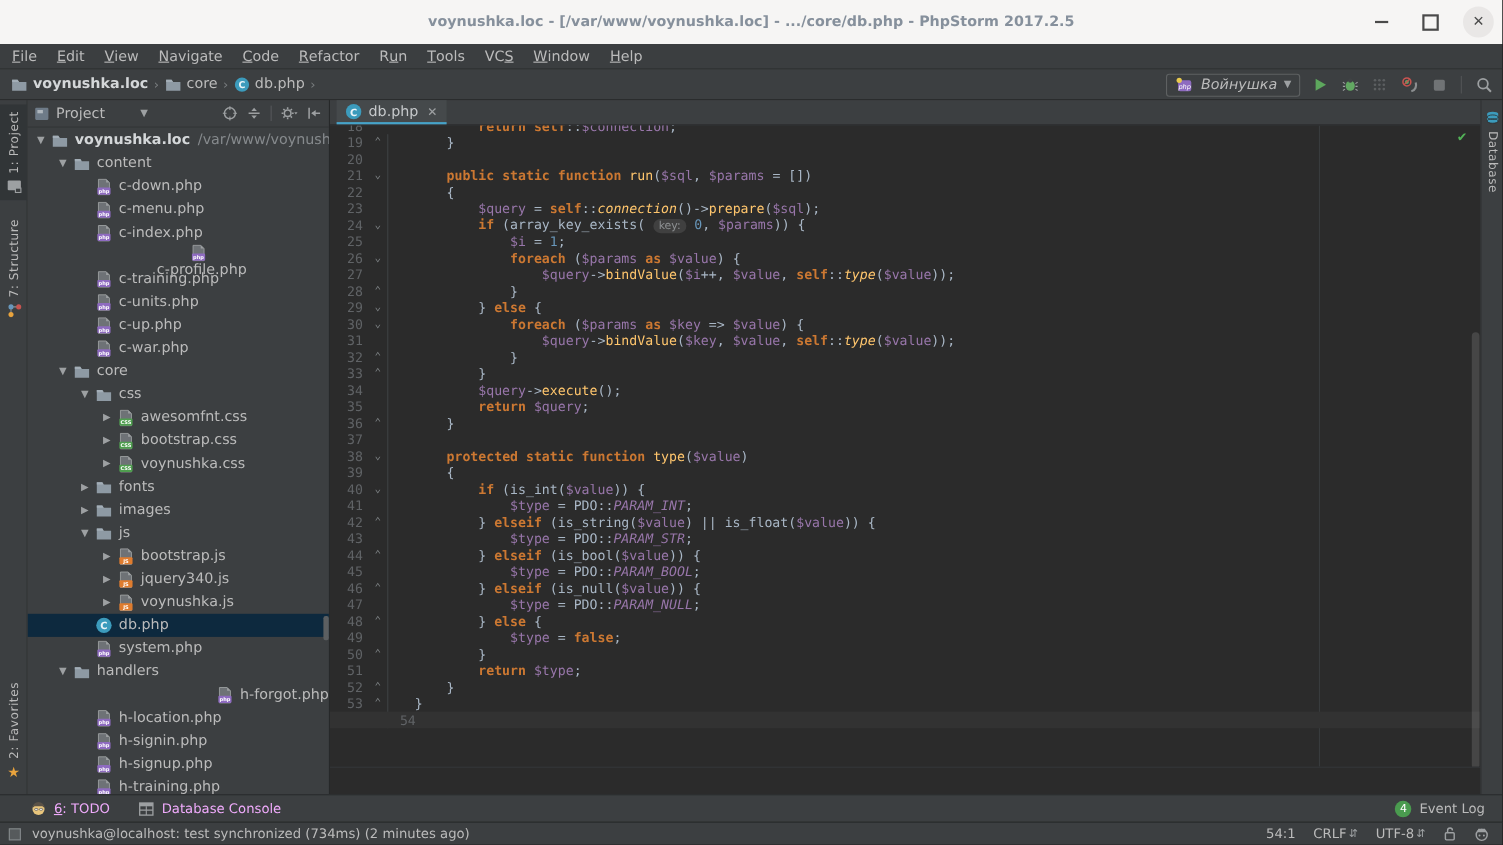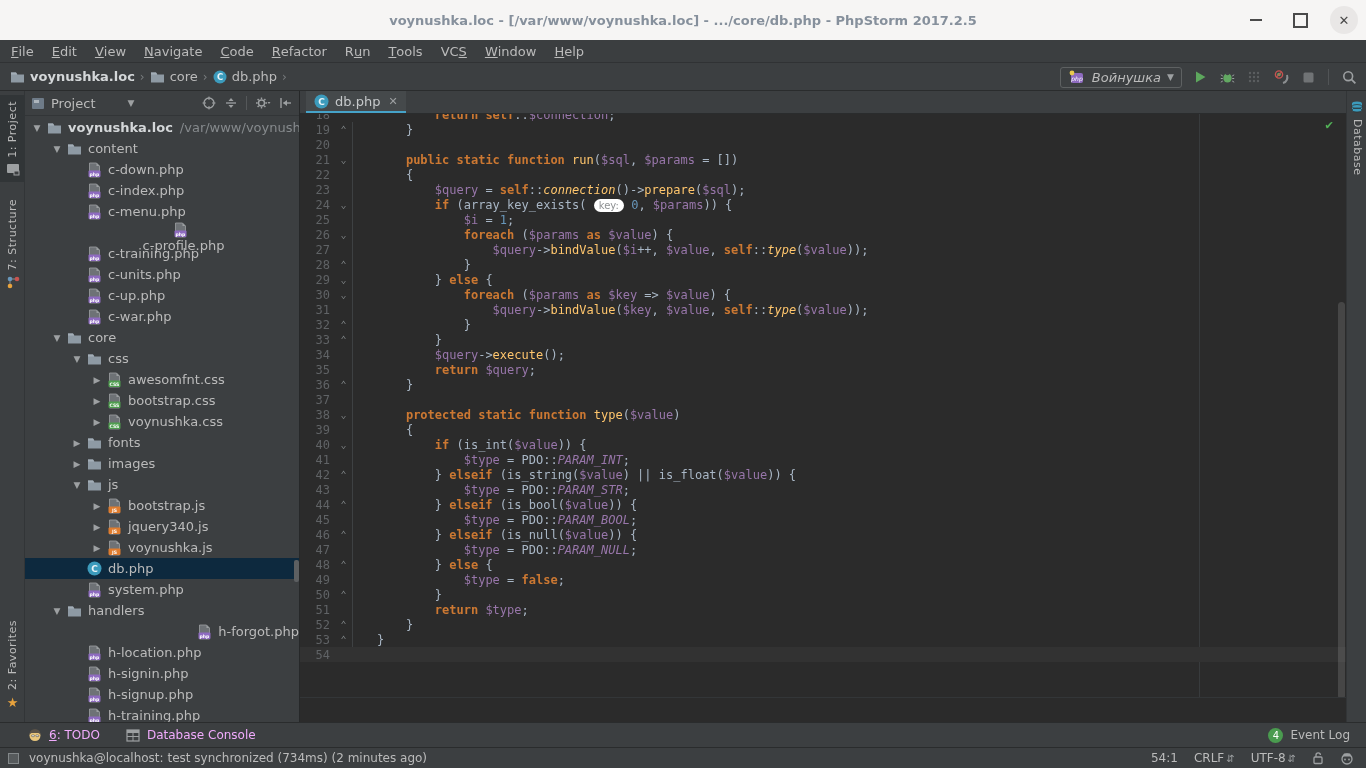--- a/index.html
+++ b/index.html
@@ -56,38 +56,38 @@
   .tree-path { color:#868a8d; margin-left:7px; }
   .tree-thumb { position:absolute; right:0; width:5px; background:#5c5f61; border-radius:2px; }
   
   .editor { position:absolute; left:300px; top:0; width:1046px; height:631px; background:#2b2b2b; }
   .tabbar { position:absolute; left:0; top:0; right:0; height:23px; background:#3c3f41; border-bottom:1px solid #2a2c2d; display:flex; }
   .tab { margin-left:6px; display:flex; align-items:center; gap:6px; padding:0 8px; background:#45494b; border-bottom:2px solid #46a3c9; font-size:13px; color:#c6c9cb; }
   .tab-close { color:#9da0a2; font-size:11px; margin-left:2px; }
   .code-area { position:absolute; left:0; top:23px; right:0; bottom:25px; overflow:hidden; font-family:"DejaVu Sans Mono","Liberation Mono",monospace; font-size:12px; }
   .code-lines { margin-top:-7px; position:relative; }
   .cline { height:15px; display:flex; align-items:center; white-space:pre; }
-  .cline.current { background:#323232; }
+  .cline.current { background:#323232;padding-left:48px; }
   .ln { width:30px; flex:none; text-align:right; color:#606366; }
   .foldcol { width:27px; flex:none; position:relative; text-align:center; color:#7f8486; font-size:10px; line-height:15px; }
   .ctext { flex:1;margin-left:20px; }
   .fold-line { position:absolute; left:52px; top:8px; height:540px; width:1px; background:#3e4143; }
   .margin-guide { position:absolute; left:899px; top:0; height:583px; width:1px; background:#383b3d; }
   .ed-scroll { position:absolute; right:1px; top:188px; width:7px; height:397px; background:rgba(170,170,170,0.22); border-radius:4px; }
   .ed-check { position:absolute; right:13px; top:3px; color:#52b157; font-size:13px; font-weight:bold; }
   .ed-bottom-line { position:absolute; left:0; right:0; top:606px; height:1px; background:#333638; }
   .k { color:#cc7832; font-weight:bold; }
   .v { color:#9876aa; }
   .f { color:#ffc66d; }
   .m { color:#ffc66d; }
   .si { color:#ffc66d; font-style:italic; }
   .c { color:#9876aa; font-style:italic; }
   .n { color:#6897bb; }
   .t { color:#a9b7c6; }
-  .hintchip { display:inline-block; background:#ffffff; color:#8e9193; border-radius:7px; padding:0 5px; font-size:10px; line-height:13px; font-family:"DejaVu Sans","Liberation Sans",sans-serif; }
+  .hintchip { display:inline-block; background:#404040; color:#8e9193; border-radius:7px; padding:0 5px; font-size:10px; line-height:13px; font-family:"DejaVu Sans","Liberation Sans",sans-serif; }
   
   .bottombar { position:absolute; left:0; top:722px; width:1366px; height:25px; background:#3c3f41; border-top:1px solid #2a2c2d; display:flex; align-items:center; padding-left:28px; gap:26px; }
   .bb-item { display:flex; align-items:center; gap:7px; font-size:12px; color:#f0abfc; }
   .eventlog { position:absolute; right:16px; display:flex; align-items:center; gap:7px; font-size:12px; color:#bbbbbb; }
   .balloon { width:15px; height:15px; background:#4a9b4f; border-radius:50%; color:#fff; font-size:10px; display:flex; align-items:center; justify-content:center; }
   
   .statusbar { position:absolute; left:0; top:747px; width:1366px; height:21px; background:#3c3f41; border-top:1px solid #2a2c2d; display:flex; align-items:center; font-size:12px; color:#bbbbbb; }
   .sb-left { display:flex; align-items:center; gap:10px; padding-left:8px; }
   .sb-square { width:11px; height:11px; border:1px solid #83888a; background:#565a5c; }
   .sb-right { position:absolute; right:12px; display:flex; align-items:center; gap:16px; }
@@ -331,33 +331,33 @@
           <div class="tree-row" style="padding-left: 43px;">
             <span class="tree-arrow"></span>
             <span class="tree-icon">
               <svg width="15" height="16" viewBox="0 0 15 16">
                 <path d="M2.5 1 h7 l3 3 v11 h-10 z" fill="#6e7276" stroke="#9da0a2" stroke-width="0.8"></path>
                 <path d="M9.5 1 l3 3 h-3 z" fill="#9da0a2"></path>
                 <rect x="1.5" y="8.5" width="12" height="6.5" rx="1" fill="#8e6bc0"></rect>
                 <text x="7.5" y="13.5" font-size="4.6" font-weight="bold" fill="#fff" text-anchor="middle" font-family="DejaVu Sans">php</text>
               </svg>
             </span>
+            <span class="tree-label">c-menu.php</span>
+          </div>
+          <div class="tree-row" style="padding-left: 43px;">
+            <span class="tree-arrow"></span>
+            <span class="tree-icon">
+              <svg width="15" height="16" viewBox="0 0 15 16">
+                <path d="M2.5 1 h7 l3 3 v11 h-10 z" fill="#6e7276" stroke="#9da0a2" stroke-width="0.8"></path>
+                <path d="M9.5 1 l3 3 h-3 z" fill="#9da0a2"></path>
+                <rect x="1.5" y="8.5" width="12" height="6.5" rx="1" fill="#8e6bc0"></rect>
+                <text x="7.5" y="13.5" font-size="4.6" font-weight="bold" fill="#fff" text-anchor="middle" font-family="DejaVu Sans">php</text>
+              </svg>
+            </span>
             <span class="tree-label">c-index.php</span>
-          </div>
-          <div class="tree-row" style="padding-left: 43px;">
-            <span class="tree-arrow"></span>
-            <span class="tree-icon">
-              <svg width="15" height="16" viewBox="0 0 15 16">
-                <path d="M2.5 1 h7 l3 3 v11 h-10 z" fill="#6e7276" stroke="#9da0a2" stroke-width="0.8"></path>
-                <path d="M9.5 1 l3 3 h-3 z" fill="#9da0a2"></path>
-                <rect x="1.5" y="8.5" width="12" height="6.5" rx="1" fill="#8e6bc0"></rect>
-                <text x="7.5" y="13.5" font-size="4.6" font-weight="bold" fill="#fff" text-anchor="middle" font-family="DejaVu Sans">php</text>
-              </svg>
-            </span>
-            <span class="tree-label">c-menu.php</span>
           </div>
           <div class="tree-row" style="padding-left: 43px; flex-direction: column;">
             <span class="tree-arrow"></span>
             <span class="tree-icon">
               <svg width="15" height="16" viewBox="0 0 15 16">
                 <path d="M2.5 1 h7 l3 3 v11 h-10 z" fill="#6e7276" stroke="#9da0a2" stroke-width="0.8"></path>
                 <path d="M9.5 1 l3 3 h-3 z" fill="#9da0a2"></path>
                 <rect x="1.5" y="8.5" width="12" height="6.5" rx="1" fill="#8e6bc0"></rect>
                 <text x="7.5" y="13.5" font-size="4.6" font-weight="bold" fill="#fff" text-anchor="middle" font-family="DejaVu Sans">php</text>
               </svg>

